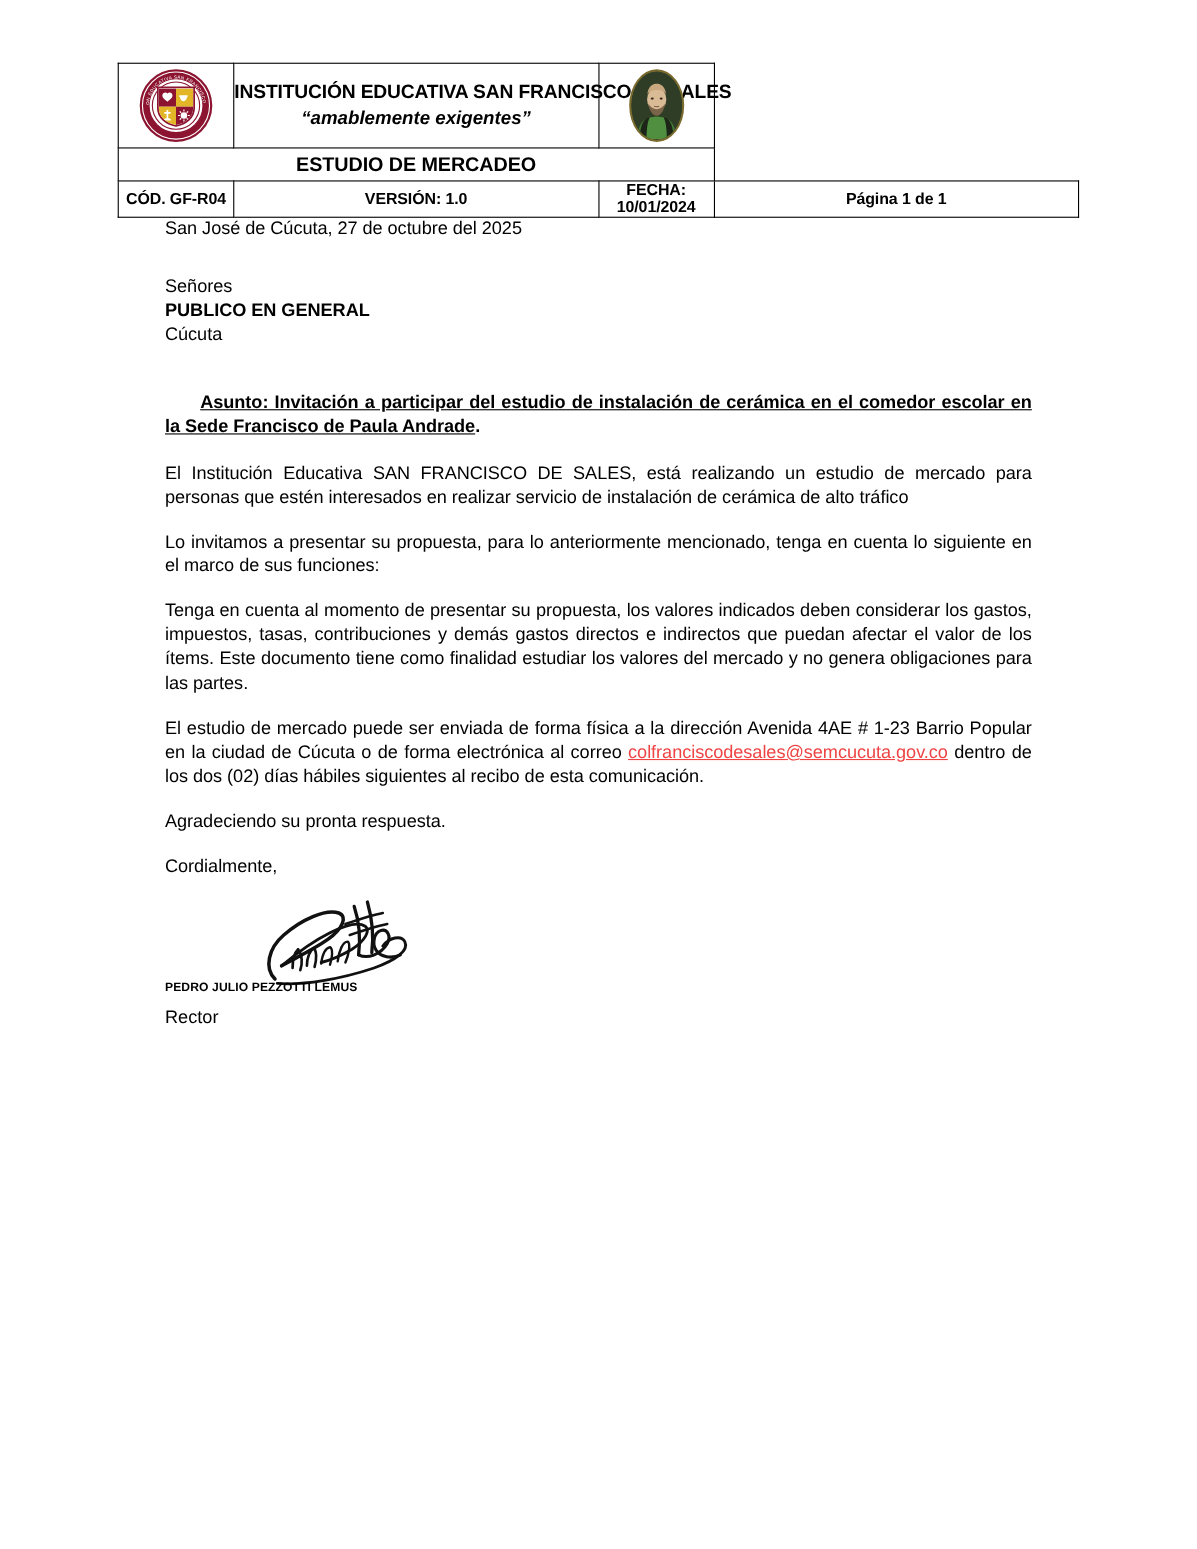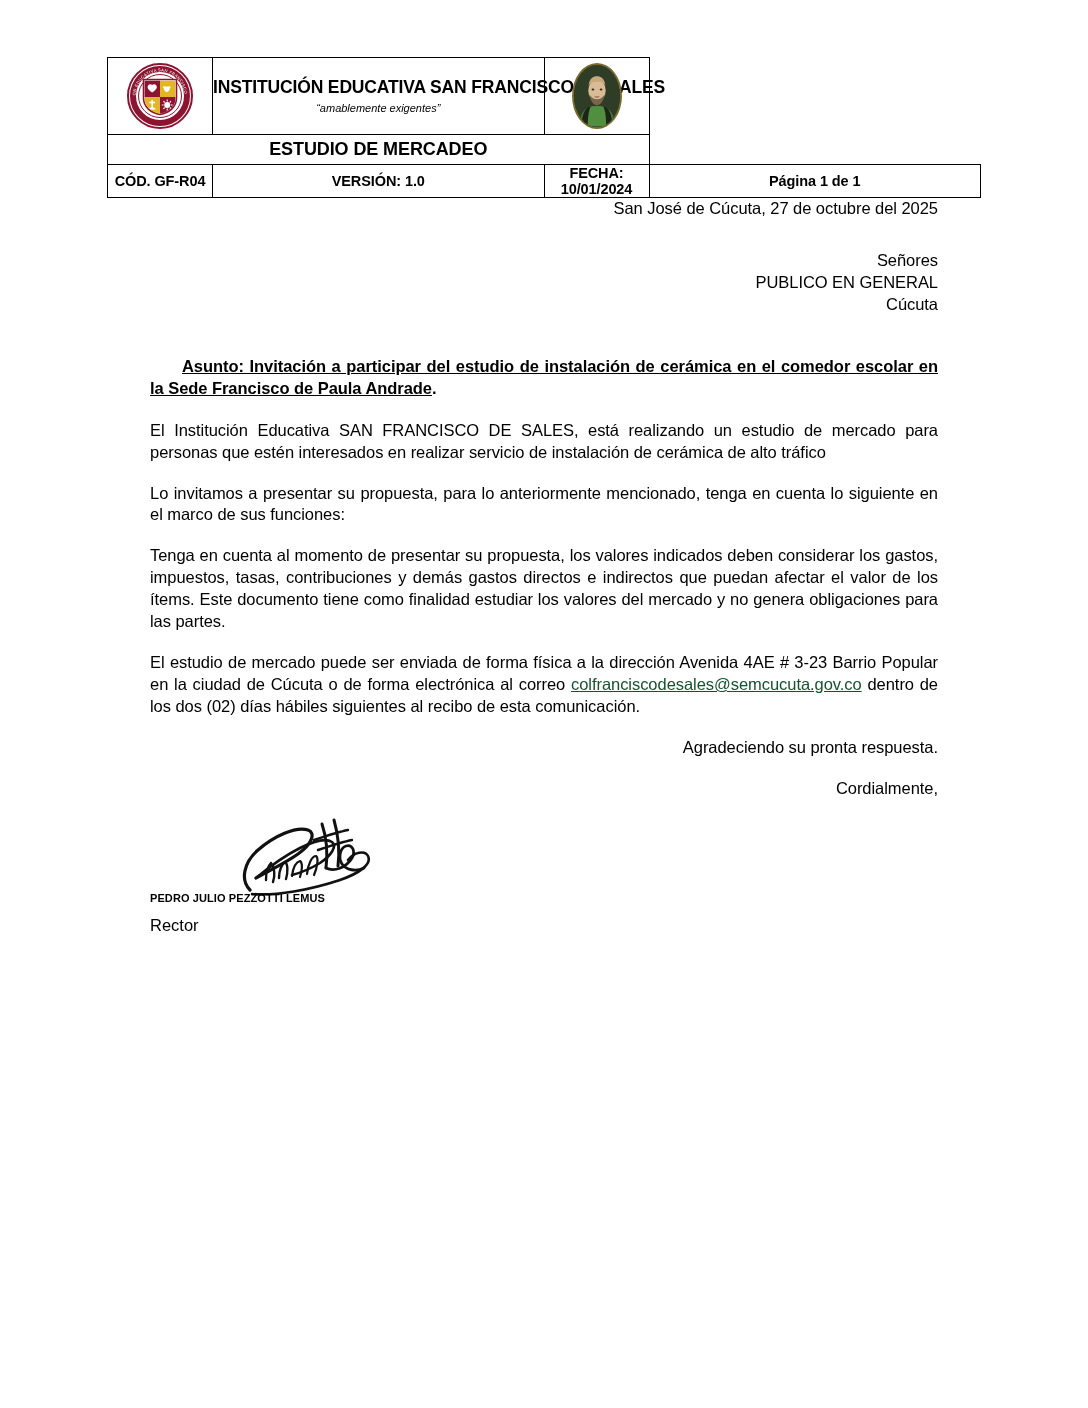--- a/index.html
+++ b/index.html
@@ -47,22 +47,22 @@
     padding: 4px 6px 7px 6px;
   }
   .org-title {
     font-size: 17.5px;
     font-weight: bold;
     letter-spacing: -0.15px;
     line-height: 1.25;
     white-space: nowrap;
   }
   .org-tagline {
-    font-size: 11px;
-    font-weight: normal;
+    font-size: 17px;
+    font-weight: bold;
     font-style: italic;
     line-height: 1.3;
     margin-top: 2px;
     white-space: nowrap;
   }
 
   .doc-title-cell {
     height: 29px;
     font-size: 18px;
     font-weight: bold;
@@ -142,30 +142,30 @@
     top: 198px;
     width: 788px;
   }
   .p {
     font-size: 16.5px;
     line-height: 1.33;
     margin: 0 0 19px 0;
     text-align: justify;
     letter-spacing: -0.05px;
   }
-  .p.left { text-align: right; }
+  .p.left { text-align: left; }
   .p.tight { margin-bottom: 0; }
-  .b { font-weight: normal; }
+  .b { font-weight: bold; }
   .asunto {
     font-weight: bold;
     margin-bottom: 20px;
   }
   .asunto .u { text-decoration: underline; margin-left: 32px; }
   .maillink {
-    color: #14532d;
+    color: #ef4444;
     text-decoration: underline;
   }
   .date-line { margin-bottom: 30px; }
   .recipient { margin-bottom: 40px; }
 
   .sign-area {
     position: relative;
     margin-top: 6px;
     height: 118px;
   }
@@ -283,21 +283,21 @@
 
     <p class="p asunto"><span class="u">Asunto: Invitación a participar del estudio de instalación de cerámica en el comedor escolar en la Sede Francisco de Paula Andrade</span><span>.</span></p>
 
     <p class="p">El Institución Educativa SAN FRANCISCO DE SALES, está realizando un estudio de mercado para personas que estén interesados en realizar servicio de instalación de cerámica de alto tráfico</p>
 
     <p class="p">Lo invitamos a presentar su propuesta, para lo anteriormente mencionado, tenga en cuenta lo siguiente en el marco de sus funciones:</p>
 
 
     <p class="p">Tenga en cuenta al momento de presentar su propuesta, los valores indicados deben considerar los gastos, impuestos, tasas, contribuciones y demás gastos directos e indirectos que puedan afectar el valor de los ítems. Este documento tiene como finalidad estudiar los valores del mercado y no genera obligaciones para las partes.</p>
 
-    <p class="p"><span>El estudio de mercado puede ser enviada de forma física a la dirección Avenida 4AE # 3-23 Barrio Popular en la ciudad de Cúcuta o de forma electrónica al correo </span><a class="maillink" href="#">colfranciscodesales@semcucuta.gov.co</a><span>  dentro de los dos (02) días hábiles siguientes al recibo de esta comunicación.</span></p>
+    <p class="p"><span>El estudio de mercado puede ser enviada de forma física a la dirección Avenida 4AE # 1-23 Barrio Popular en la ciudad de Cúcuta o de forma electrónica al correo </span><a class="maillink" href="#">colfranciscodesales@semcucuta.gov.co</a><span>  dentro de los dos (02) días hábiles siguientes al recibo de esta comunicación.</span></p>
 
     <p class="p left">Agradeciendo su pronta respuesta.</p>
 
     <p class="p left tight">Cordialmente,</p>
 
     <div class="sign-area">
       <svg class="signature" viewBox="0 0 200 100">
         <g fill="none" stroke="#111111" stroke-linecap="round" stroke-linejoin="round">
           <path d="M28,84 C18,74 22,56 36,44 C52,30 74,20 86,24 C94,27 90,38 76,48 C62,58 44,66 34,72" stroke-width="3.2"></path>
           <path d="M34,72 C46,62 62,50 78,42 C92,35 104,32 110,36 C115,40 110,49 98,57 C88,63 78,67 70,69" stroke-width="2.6"></path>

